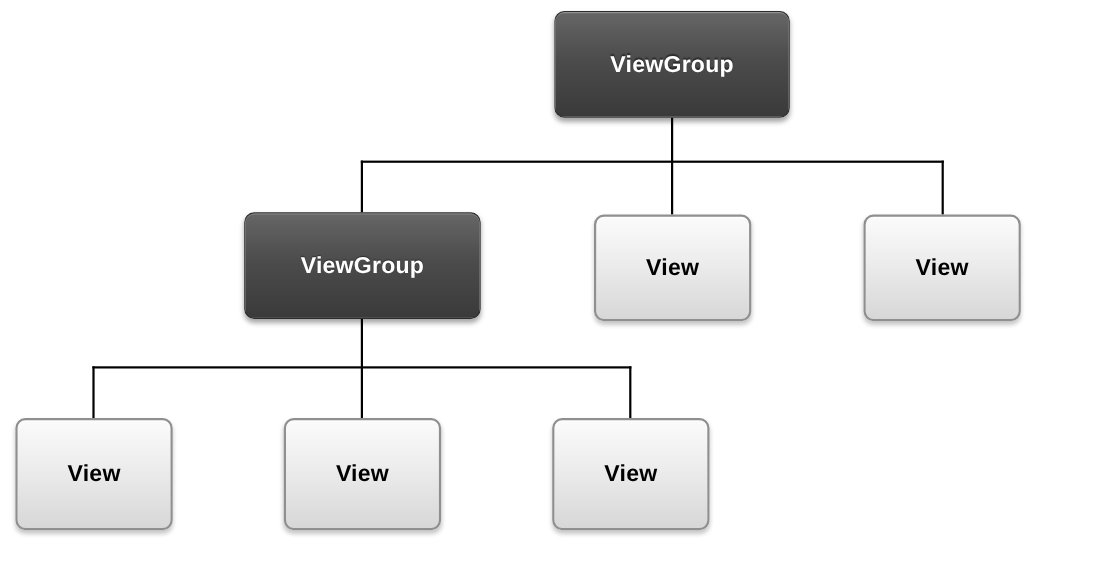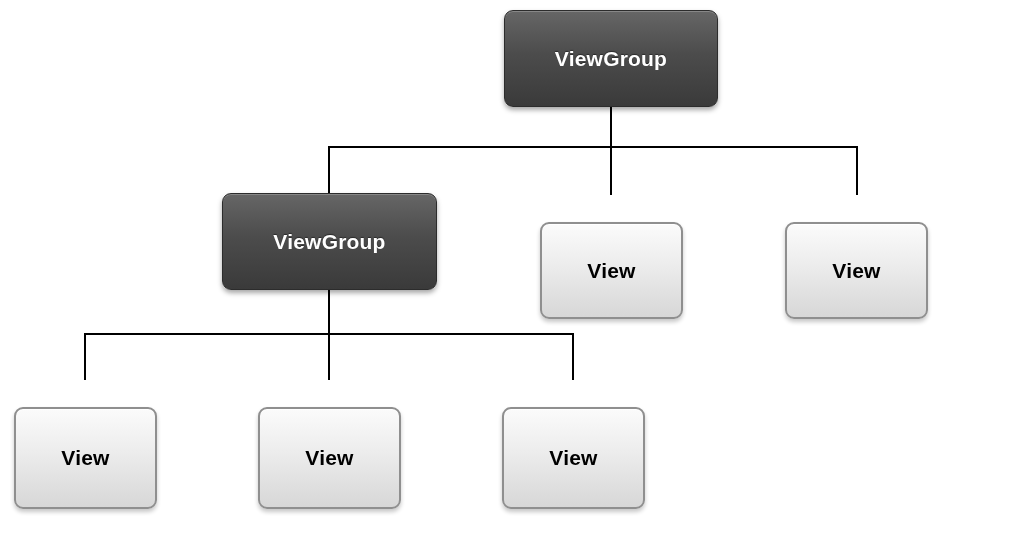--- a/index.html
+++ b/index.html
@@ -31,21 +31,20 @@
     border: 1px solid #2c2c2c;
     color: #ffffff;
     text-shadow: 0 -1px 1px rgba(0,0,0,0.45);
     box-shadow: inset 0 1px 0 rgba(255,255,255,0.22), 0 3px 5px rgba(0,0,0,0.35);
   }
   .node--view {
     background: linear-gradient(180deg, #fbfbfb 0%, #ececec 45%, #d7d7d7 100%);
     border: 2px solid #8f8f8f;
     color: #000000;
     box-shadow: inset 0 1px 0 rgba(255,255,255,0.9), 0 3px 4px rgba(0,0,0,0.22);
-    margin-top: 27px;
   }
   .edge {
     position: absolute;
     background: #000000;
   }
 </style>
 </head>
 <body>
 
 <div id="stage">

